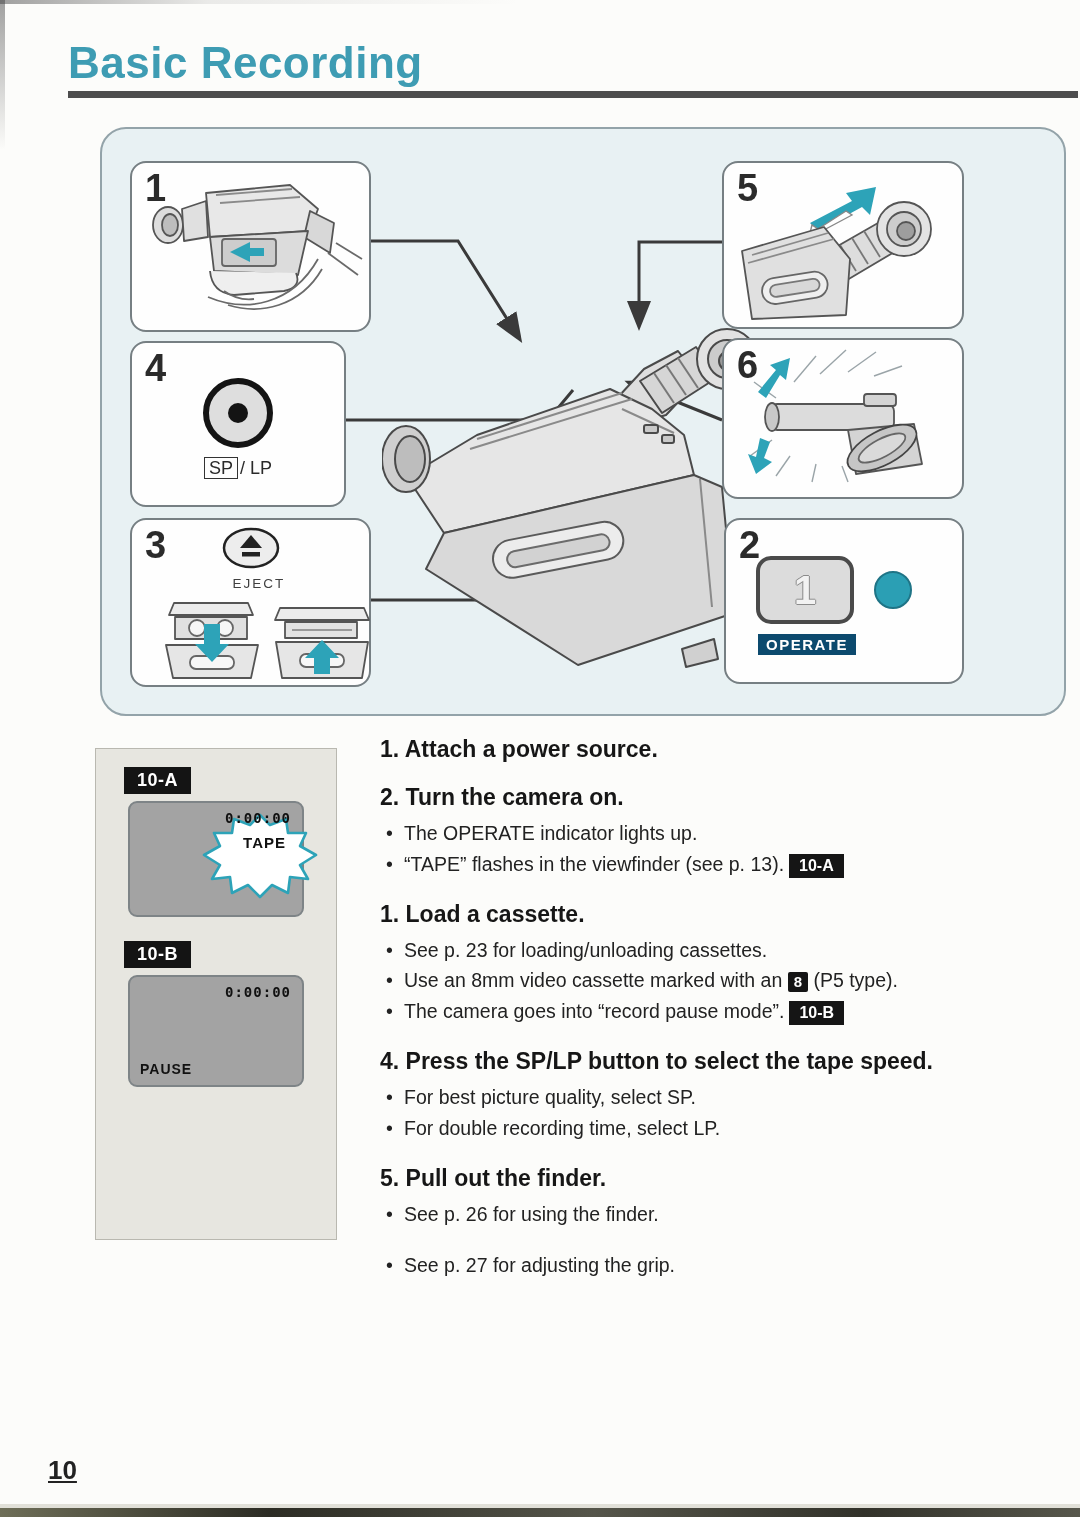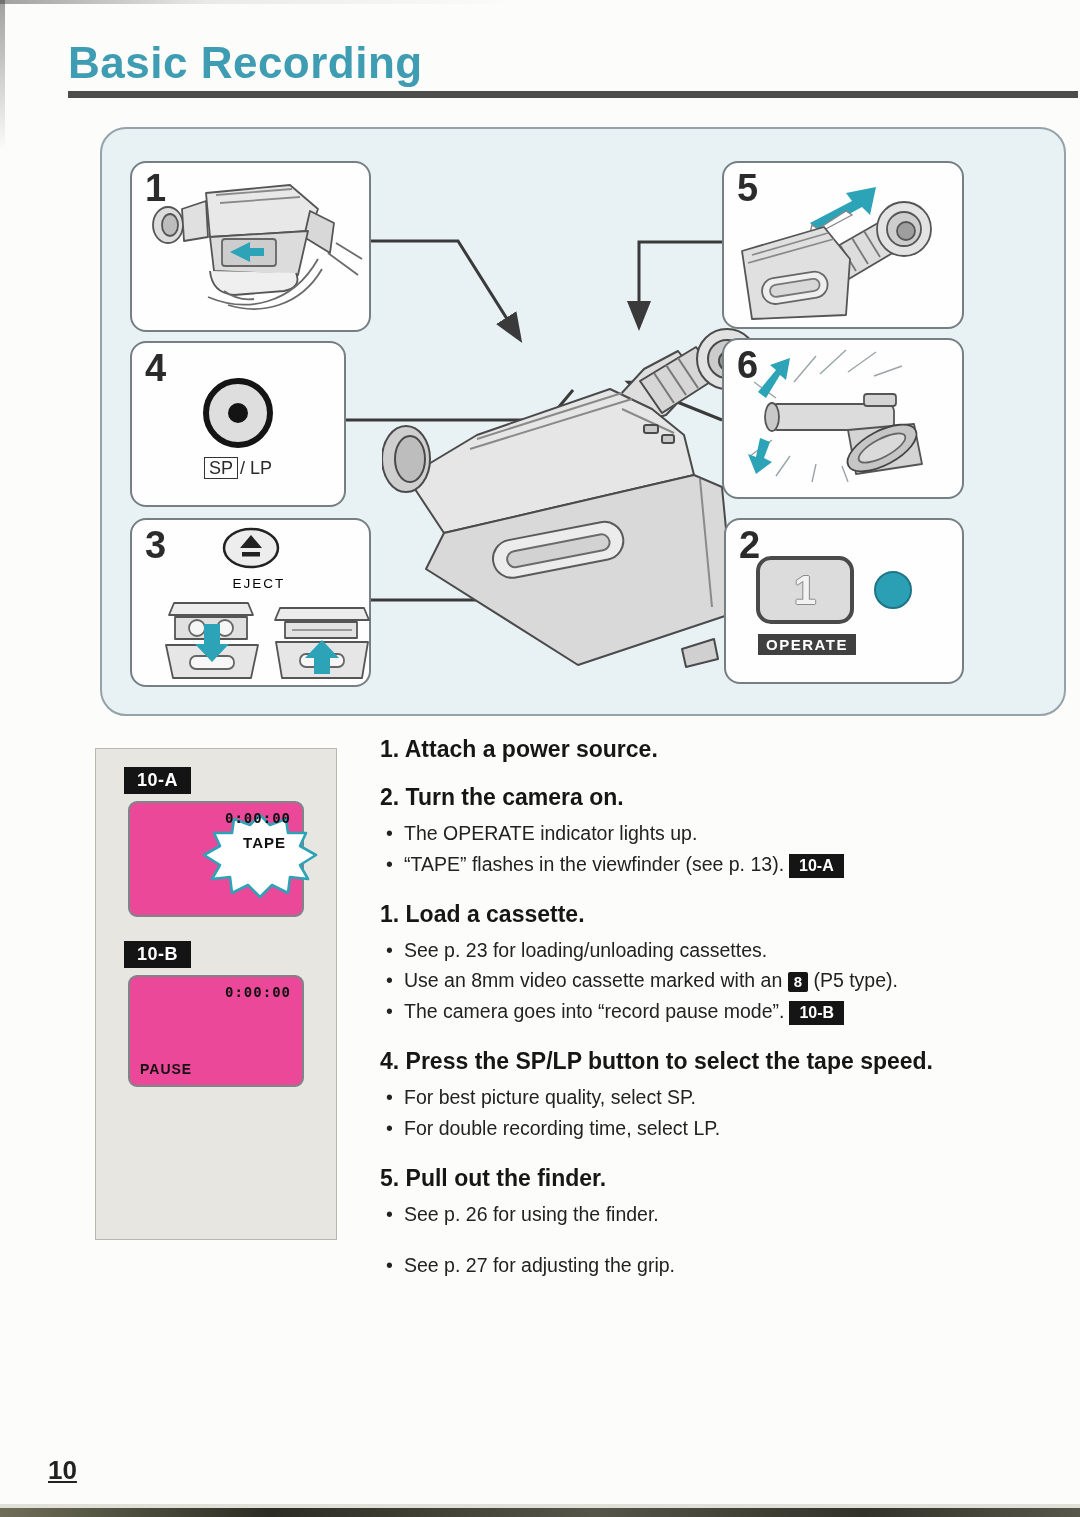--- a/index.html
+++ b/index.html
@@ -38,39 +38,39 @@
 
   
   .rec-wrap{position:absolute;left:0;top:0;width:100%;height:100%;display:flex;flex-direction:column;align-items:center;justify-content:center;padding-top:8px;box-sizing:border-box;}
   .rec-circle{width:58px;height:58px;border-radius:50%;border:6px solid #141414;background:#dedede;display:flex;align-items:center;justify-content:center;}
   .rec-dot{width:20px;height:20px;border-radius:50%;background:#141414;}
   .splp{margin-top:10px;font-size:18px;color:#2a2a2a;}
   .sp-box{border:1.7px solid #333;padding:0 4px;margin-right:2px;}
 
   
   .eject-col{position:absolute;left:0;top:6px;width:100%;text-align:center;}
-  .eject-label{font-size:13.5px;letter-spacing:2px;color:#000000;margin-top:2px;padding-left:17px;}
+  .eject-label{font-size:13.5px;letter-spacing:2px;color:#404040;margin-top:2px;padding-left:17px;}
   
   .op-wrap{position:absolute;left:30px;top:36px;}
   .pow-btn{width:90px;height:60px;border:4px solid #4a4a4a;border-radius:15px;background:#dcdcdc;
     display:flex;align-items:center;justify-content:center;float:left;}
   .pow-digit{font-size:40px;font-weight:bold;color:#f2f2f2;
     text-shadow:0 0 1px #8b8b8b,1px 0 #8b8b8b,-1px 0 #8b8b8b,0 1px #8b8b8b,0 -1px #8b8b8b;}
   .op-light{width:34px;height:34px;border-radius:50%;background:#2b9fb4;border:2px solid #1f7486;
     float:left;margin:15px 0 0 20px;}
-  .op-badge{clear:both;float:left;margin:10px 0 0 2px;background:#404040;color:#fff;
+  .op-badge{clear:both;float:left;margin:10px 0 0 2px;background:#0c4a6e;color:#fff;
     font-weight:bold;font-size:15px;letter-spacing:1.5px;padding:2px 8px;}
 
   
   .sidebar{position:absolute;left:95px;top:748px;width:242px;height:492px;
     background:#e7e6e0;border:1px solid #b9b8b0;box-sizing:border-box;}
   .fig-tag{position:absolute;background:#141414;color:#fff;font-weight:bold;font-size:18px;
     padding:3px 13px;letter-spacing:.5px;}
   .tagA{left:28px;top:18px;} .tagB{left:28px;top:192px;}
-  .vf-screen{position:absolute;left:32px;width:172px;background:#ec4899;border:2px solid #7e8487;border-radius:9px;}
+  .vf-screen{position:absolute;left:32px;width:172px;background:#a3a3a3;border:2px solid #7e8487;border-radius:9px;}
   .scrA{top:52px;height:112px;} .scrB{top:226px;height:108px;}
   .vf-counter{position:absolute;right:11px;top:7px;font-family:"DejaVu Sans Mono",monospace;
     font-weight:bold;font-size:14px;letter-spacing:1px;color:#111;z-index:3;}
   .vf-pause{position:absolute;left:10px;bottom:8px;font-weight:bold;font-size:14px;letter-spacing:1px;color:#111;}
   .flash-wrap{position:absolute;right:-18px;top:10px;width:120px;height:86px;z-index:2;}
   .flash-text{position:absolute;right:34px;top:21px;font-weight:bold;font-size:15px;letter-spacing:1px;color:#111;z-index:3;}
 
   
   .steps{position:absolute;left:380px;top:736px;width:706px;}
   .step{margin-bottom:21px;}

